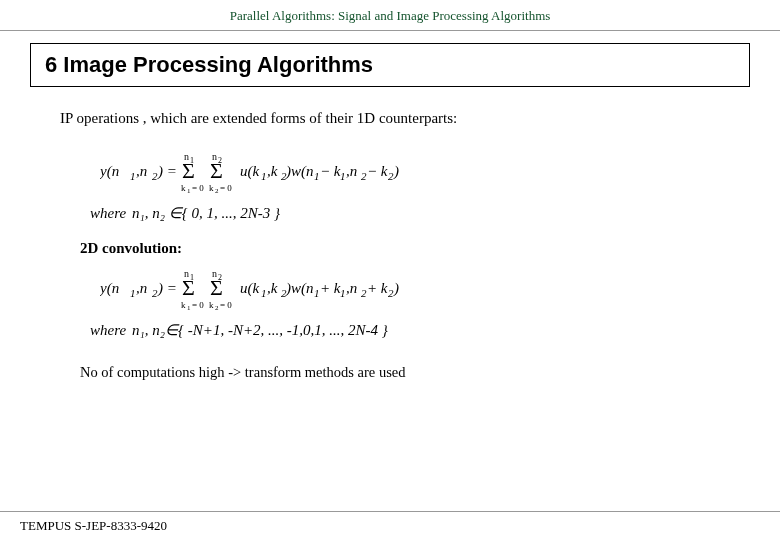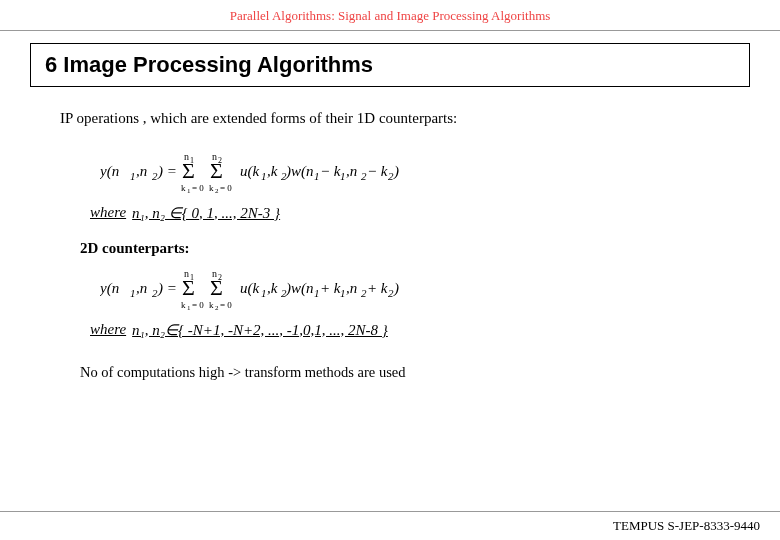--- a/index.html
+++ b/index.html
@@ -11,21 +11,21 @@
       font-family: 'Times New Roman', Times, serif;
       color: #000000;
       overflow: hidden;
       position: relative;
     }
 
     .header {
       text-align: center;
       padding: 8px 20px 6px;
       font-size: 13px;
-      color: #ef4444;
+      color: #14532d;
       border-bottom: 1px solid #999;
     }
 
     .title-box {
       border: 1.5px solid #000;
       margin: 12px 30px 10px 30px;
       padding: 8px 14px;
     }
 
     .title-box h1 {
@@ -52,23 +52,22 @@
     .subsection-title {
       font-size: 15px;
       font-weight: bold;
       margin-bottom: 6px;
     }
 
     .where-line {
       font-size: 15px;
       margin: 4px 0 4px 10px;
       display: flex;
-      align-items: center;
+      align-items: flex-end;
       gap: 6px;
-      text-decoration: underline;
     }
 
     .where-label {
       font-style: italic;
       font-size: 15px;
     }
 
     .math-text {
       font-style: italic;
       font-size: 15px;
@@ -81,21 +80,21 @@
       font-family: 'Times New Roman', Times, serif;
     }
 
     .footer {
       position: absolute;
       bottom: 0;
       left: 0;
       right: 0;
       border-top: 1px solid #999;
       display: flex;
-      justify-content: flex-end;
+      justify-content: flex-start;
       padding: 6px 20px;
       font-size: 13px;
     }
 
     
     .formula-container {
       margin: 6px 0 6px 20px;
     }
   </style>
 </head>
@@ -156,21 +155,21 @@
       </svg>
     </div>
 
     <div class="where-line">
       <span class="where-label">where</span>
       <span class="math-text">  n₁, n₂ ∈{ 0, 1, ..., 2N-3 }</span>
     </div>
   </div>
 
   <div class="subsection">
-    <div class="subsection-title">2D counterparts:</div>
+    <div class="subsection-title">2D convolution:</div>
 
     <div class="formula-container">
       <svg width="370" height="48" viewBox="0 0 370 48">
         <text x="0" y="30" font-family="Times New Roman" font-style="italic" font-size="15">y(n</text>
         <text x="30" y="34" font-family="Times New Roman" font-style="italic" font-size="11">1</text>
         <text x="36" y="30" font-family="Times New Roman" font-style="italic" font-size="15">,n</text>
         <text x="52" y="34" font-family="Times New Roman" font-style="italic" font-size="11">2</text>
         <text x="58" y="30" font-family="Times New Roman" font-style="italic" font-size="15">) =</text>
         <text x="84" y="14" font-family="Times New Roman" font-size="10">n</text>
         <text x="90" y="17" font-family="Times New Roman" font-size="8">1</text>
@@ -195,24 +194,24 @@
         <text x="246" y="30" font-family="Times New Roman" font-style="italic" font-size="15">,n</text>
         <text x="261" y="34" font-family="Times New Roman" font-style="italic" font-size="11">2</text>
         <text x="267" y="30" font-family="Times New Roman" font-style="italic" font-size="15">+ k</text>
         <text x="288" y="34" font-family="Times New Roman" font-style="italic" font-size="11">2</text>
         <text x="294" y="30" font-family="Times New Roman" font-style="italic" font-size="15">)</text>
       </svg>
     </div>
 
     <div class="where-line">
       <span class="where-label">where</span>
-      <span class="math-text">  n₁, n₂∈{ -N+1, -N+2, ..., -1,0,1, ..., 2N-8 }</span>
+      <span class="math-text">  n₁, n₂∈{ -N+1, -N+2, ..., -1,0,1, ..., 2N-4 }</span>
     </div>
   </div>
 
   <div class="footer-note">No of computations high  -&gt;  transform methods are used</div>
 
 </div>
 
 <div class="footer">
   <span>TEMPUS S-JEP-8333-94</span>
-  <span>40</span>
+  <span>20</span>
 </div>
 
 </body></html>

